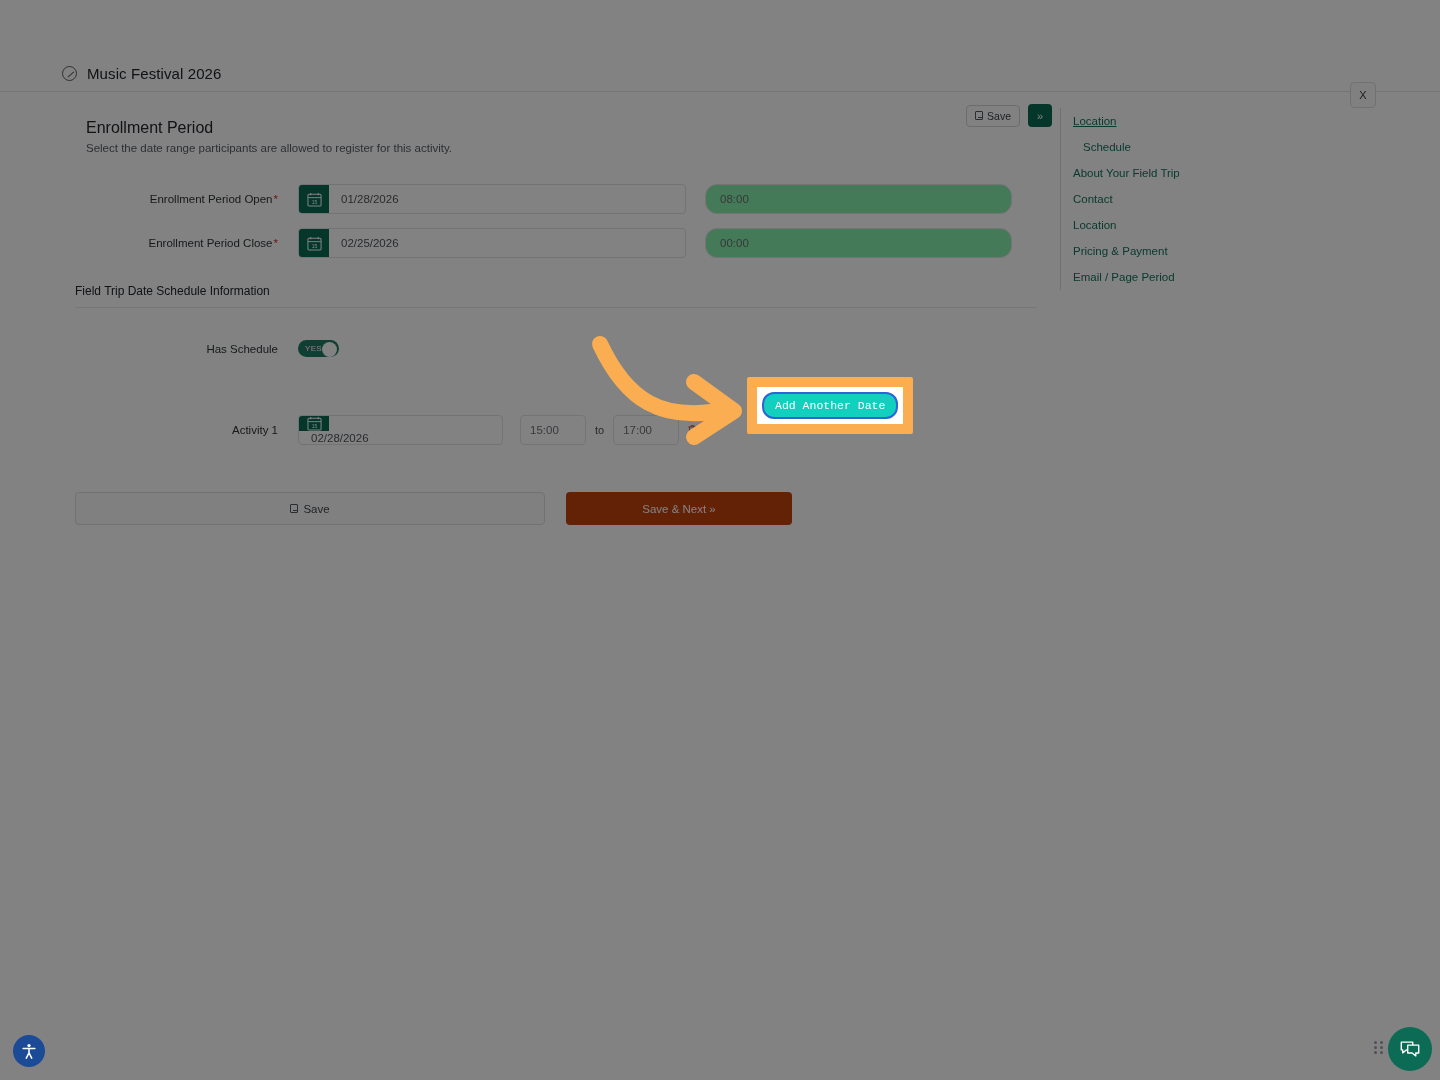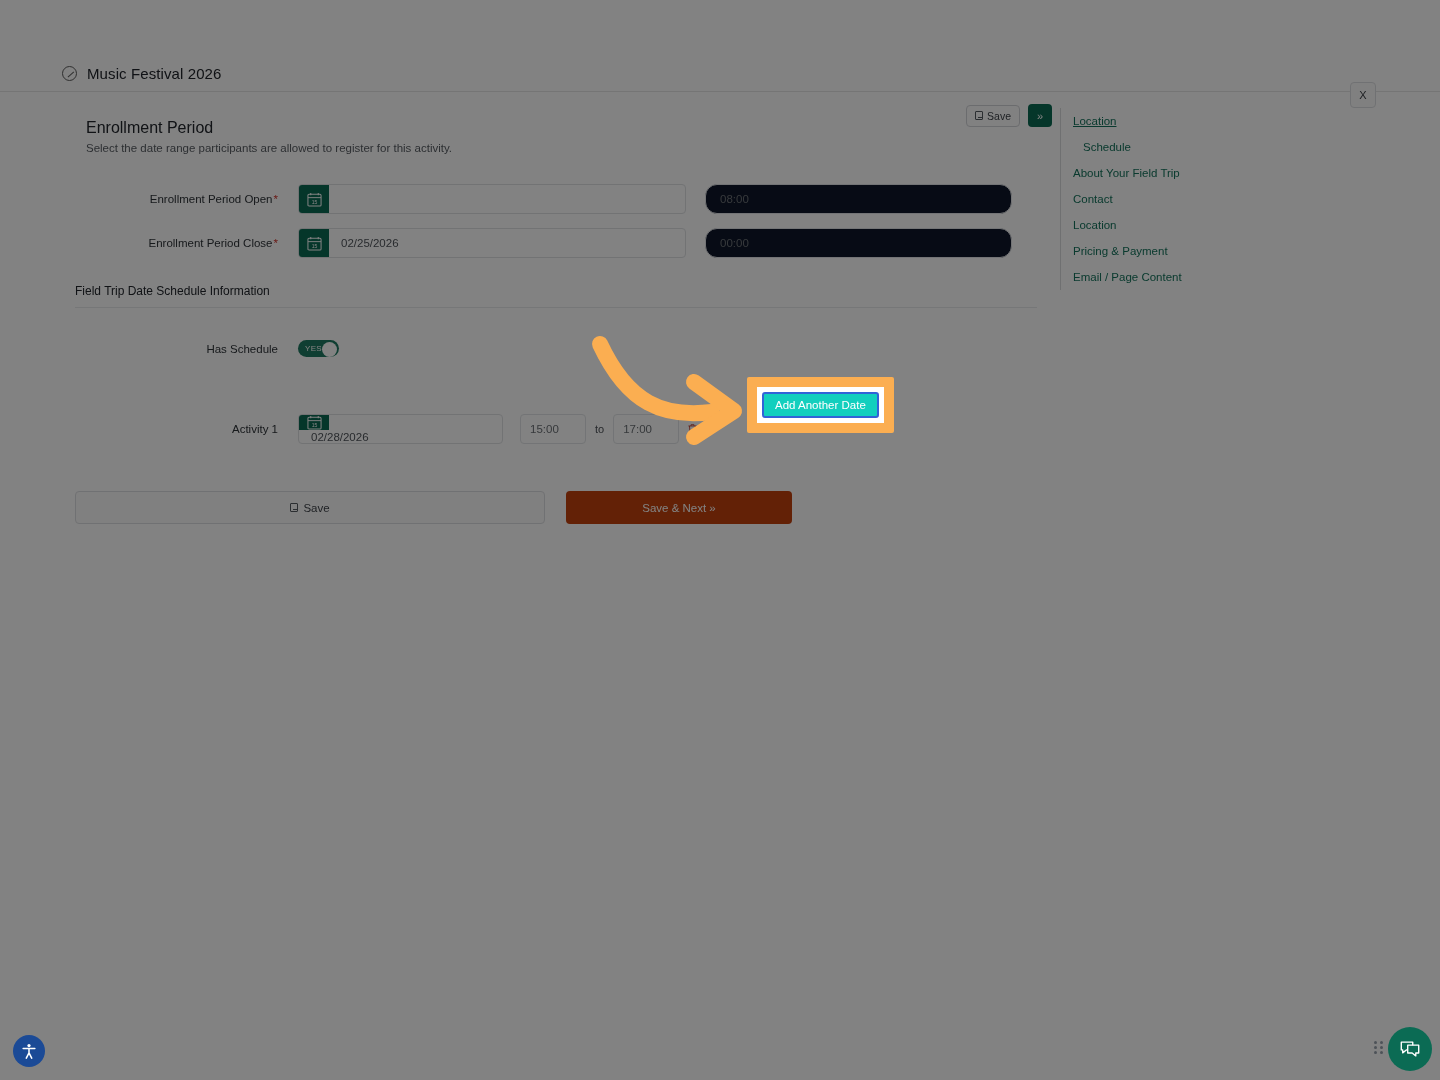--- a/index.html
+++ b/index.html
@@ -165,21 +165,21 @@
     font-size: 11.5px;
     color: #50555b;
     padding-left: 12px;
     background: transparent;
     font-family: "Liberation Sans", sans-serif;
   }
   .time-input {
     width: 307px; height: 30px;
     border: 1px solid #e2e4e7;
     border-radius: 12px;
-    background: #0f172a;
+    background: #86efac;
     font-size: 11.5px;
     color: #6c7176;
     padding-left: 14px;
     outline: none;
     margin-left: 19px;
     flex: none;
     font-family: "Liberation Sans", sans-serif;
   }
 
   
@@ -252,27 +252,27 @@
     border-radius: 2px;
     flex: none;
   }
   .add-hl-inner {
     background: #ffffff;
     padding: 5px;
   }
   .btn-add {
     background: #12cfbe;
     border: 2px solid #3163d8;
-    border-radius: 3px;
+    border-radius: 12px;
     color: #ffffff;
     font-size: 11.5px;
     padding: 5px 11px;
     cursor: pointer;
     white-space: nowrap;
-    font-family: Liberation Sans, sans-serif;
+    font-family: Liberation Mono, monospace;
   }
 
   
   .bottom-row {
     display: flex;
     margin: 34px 0 0 13px;
     gap: 21px;
   }
   .btn-save-lg {
     width: 470px; height: 33px;
@@ -418,20 +418,21 @@
         <div class="date-wrap">
           <div class="cal-btn">
             <svg class="cal-svg" width="15" height="15" viewBox="0 0 16 16" aria-hidden="true">
               <rect x="1" y="2.5" width="14" height="12.5" rx="1.2" fill="none" stroke="#ffffff" stroke-width="1.1"></rect>
               <line x1="1" y1="6" x2="15" y2="6" stroke="#ffffff" stroke-width="1"></line>
               <line x1="4" y1="1" x2="4" y2="3.4" stroke="#ffffff" stroke-width="1.1"></line>
               <line x1="12" y1="1" x2="12" y2="3.4" stroke="#ffffff" stroke-width="1.1"></line>
               <text x="8" y="12.6" font-size="5.4" fill="#ffffff" text-anchor="middle" font-family="Liberation Sans, sans-serif">15</text>
             </svg>
           </div>
+          <input class="date-input" readonly="" value="01/28/2026" style="">
         </div>
         <input class="time-input" readonly="" value="08:00" style="">
       </div>
 
       <div class="frow">
         <div class="flabel">
           <span>Enrollment Period Close</span><span class="req">*</span>
         </div>
         <div class="date-wrap">
           <div class="cal-btn">
@@ -499,21 +500,21 @@
     </div>
   </div>
 
   <div class="rnav">
     <div class="rnav-item active">Location</div>
     <div class="rnav-item indent">Schedule</div>
     <div class="rnav-item">About Your Field Trip</div>
     <div class="rnav-item">Contact</div>
     <div class="rnav-item">Location</div>
     <div class="rnav-item">Pricing &amp; Payment</div>
-    <div class="rnav-item">Email / Page Content</div>
+    <div class="rnav-item">Email / Page Period</div>
   </div>
 
   <div id="dim-overlay"></div>
 
   <svg id="annot" viewBox="0 0 1440 1080">
     <path d="M600 344 C 628 404, 664 418, 712 412" fill="none" stroke="#fbae51" stroke-width="16" stroke-linecap="round"></path>
     <path d="M694 382 L 734 411 L 694 437" fill="none" stroke="#fbae51" stroke-width="16" stroke-linecap="round" stroke-linejoin="round"></path>
   </svg>
 
   <div class="hl-float">

